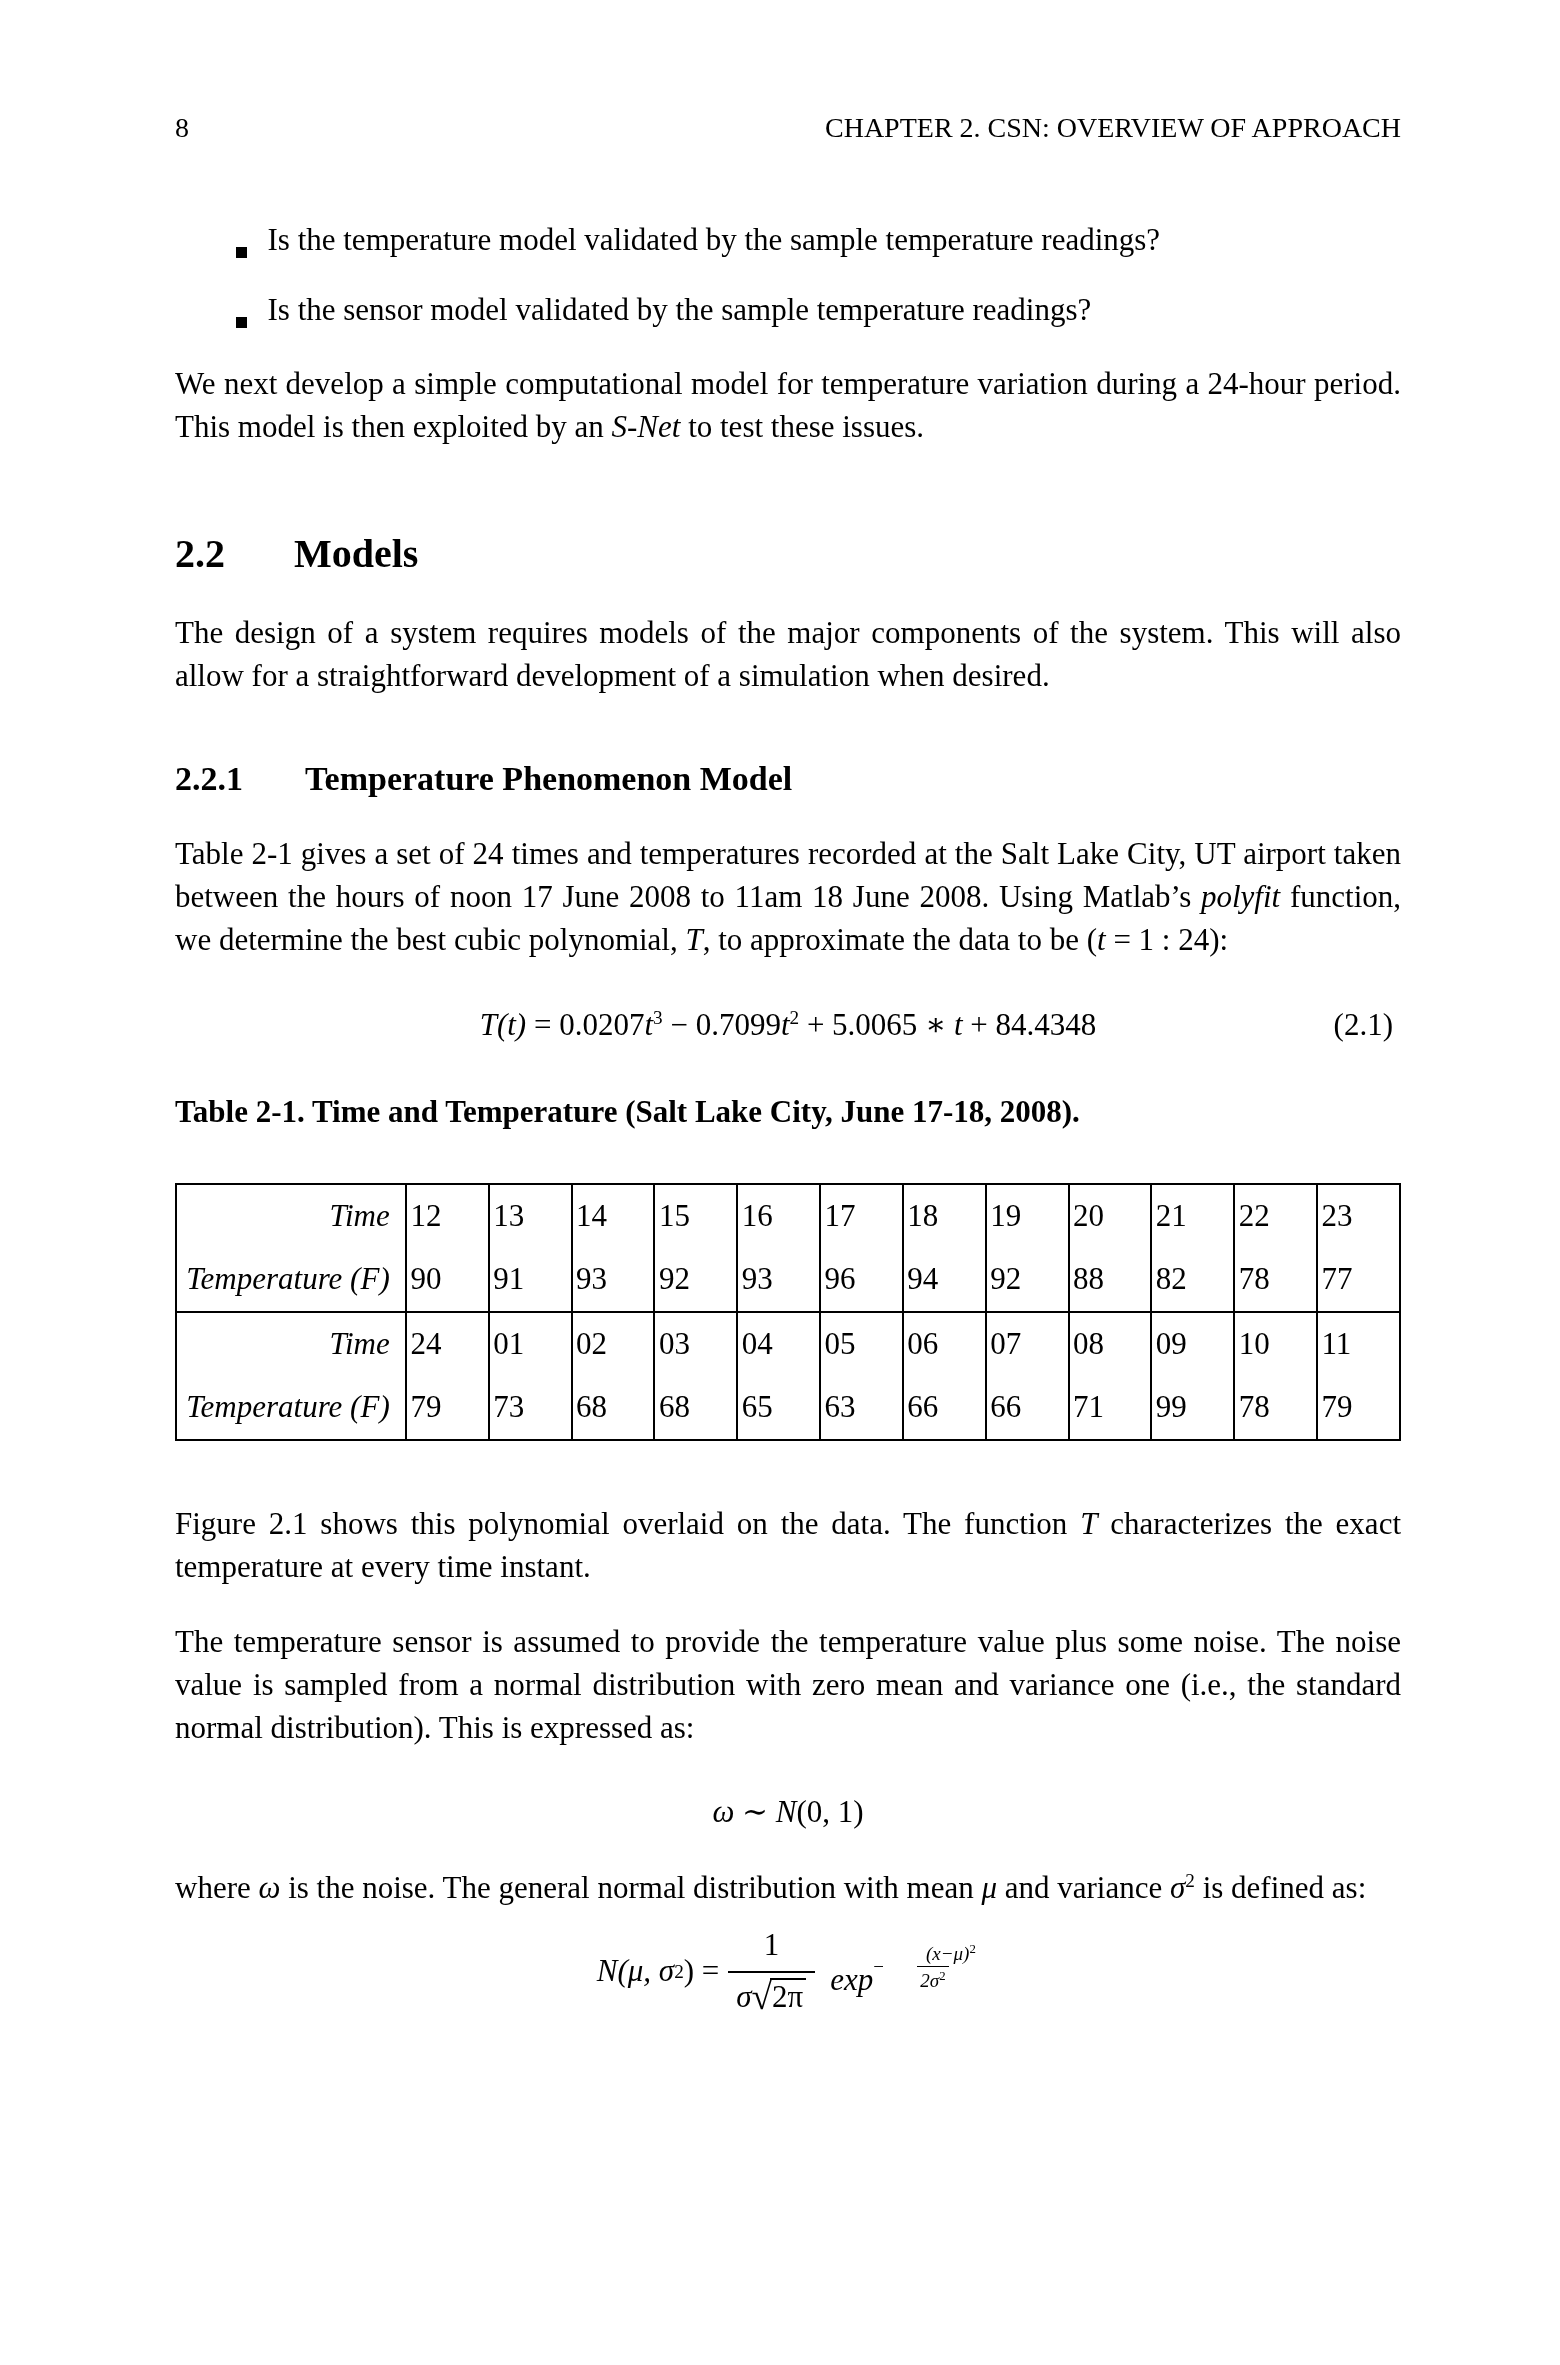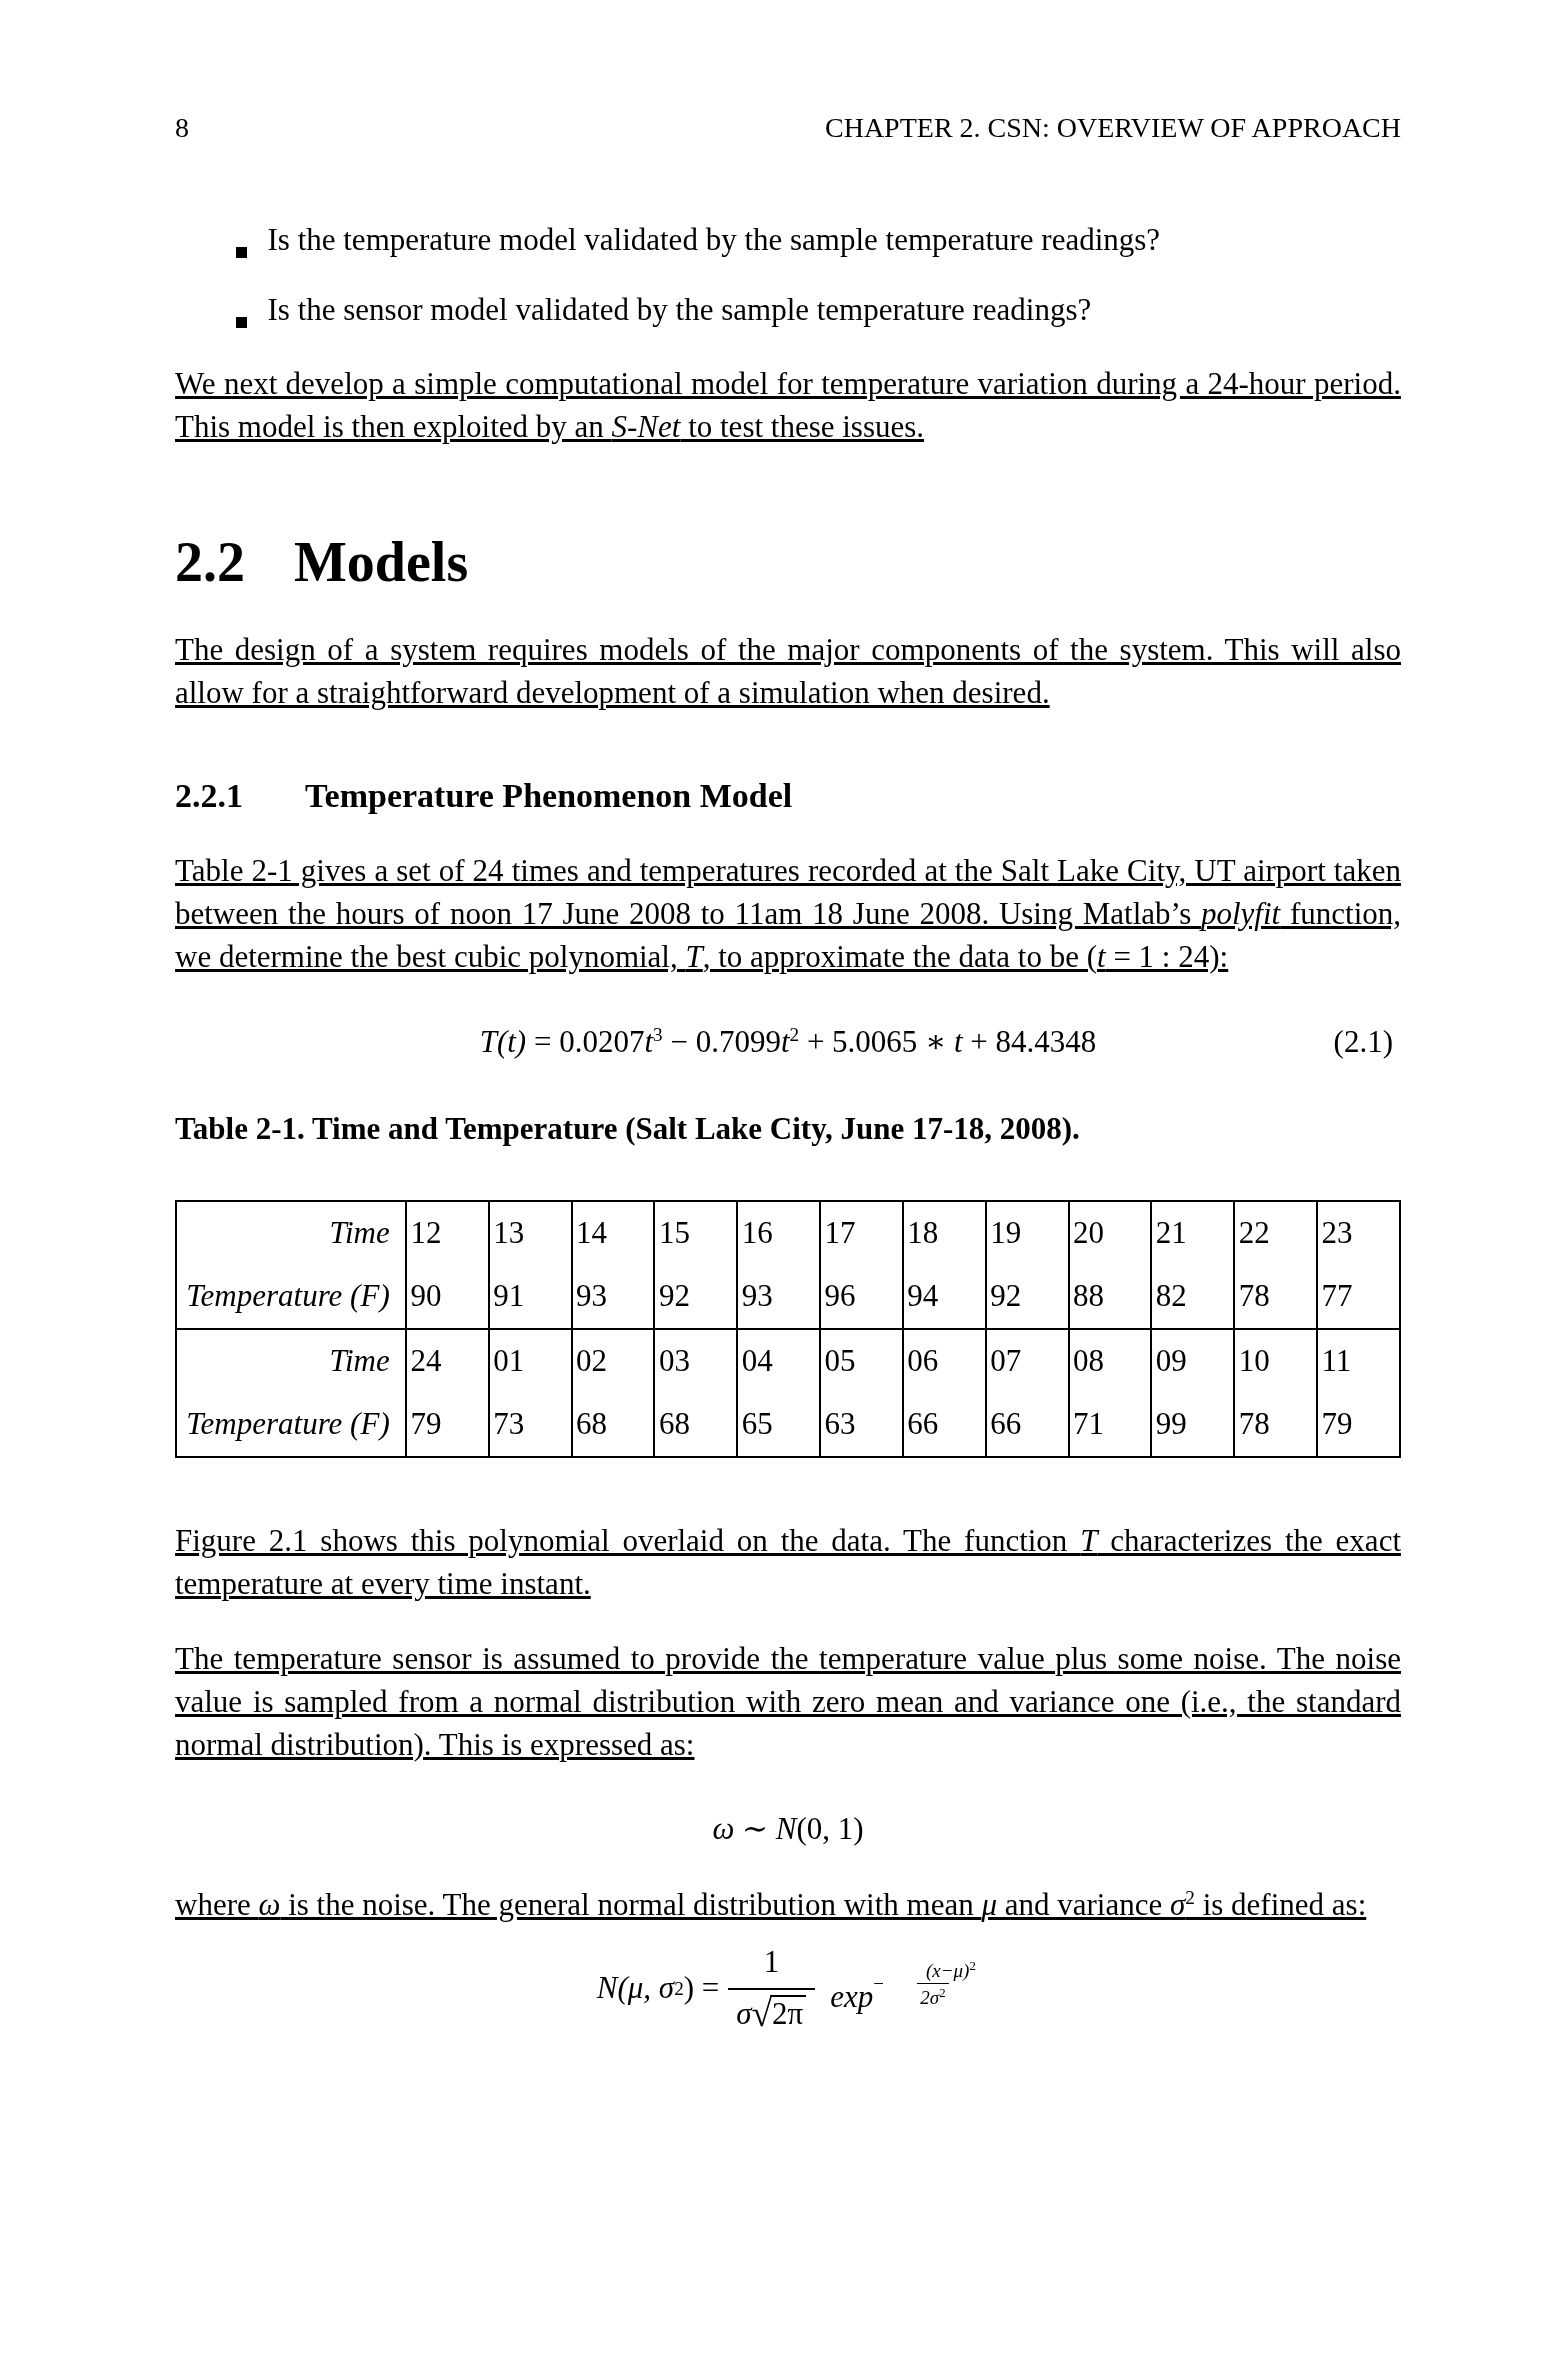--- a/index.html
+++ b/index.html
@@ -10,25 +10,25 @@
     font-size:31px;
   }
   .page { padding:112px 159px 0 175px; }
 
   .header { display:flex; justify-content:space-between; align-items:baseline; font-size:28px; }
 
   .bullets { list-style:none; margin-top:78px; padding-left:61px; }
   .bullet-item { display:flex; align-items:flex-end; margin-bottom:34px; }
   .bullet-item .square { flex:none; width:11px; height:11px; background:#000; margin:15.3px 20.5px 0 0; }
 
-  .body-para { text-align:justify; line-height:1.39; margin-top:34px;text-decoration:underline; }
+  .body-para { text-align:justify; line-height:1.39; margin-top:34px; }
   .it { font-style:italic; }
   .cal { font-style:italic; }
 
-  .section { font-size:56px; font-weight:bold; margin-top:82px; }
+  .section { font-size:40px; font-weight:bold; margin-top:82px; }
   .section .num { display:inline-block; min-width:119px; }
   .subsection { font-size:34px; font-weight:bold; margin-top:63px; }
   .subsection .num { display:inline-block; min-width:130px; }
 
   .eq-row { position:relative; display:flex; justify-content:center; align-items:center; margin-top:44px; line-height:1.25; }
   .eq-num { position:absolute; right:8px; top:50%; transform:translateY(-50%); }
   sup { font-size:0.62em; }
 
   .caption { font-weight:bold; margin-top:49px; }
 

